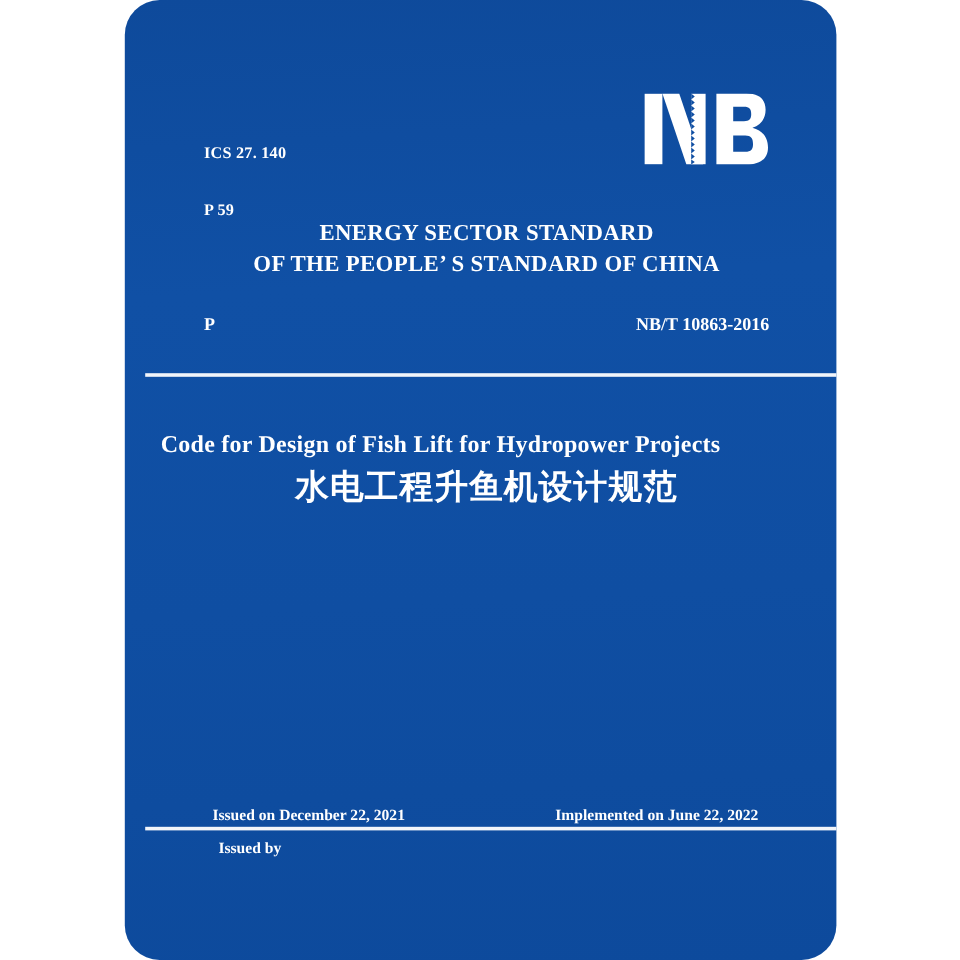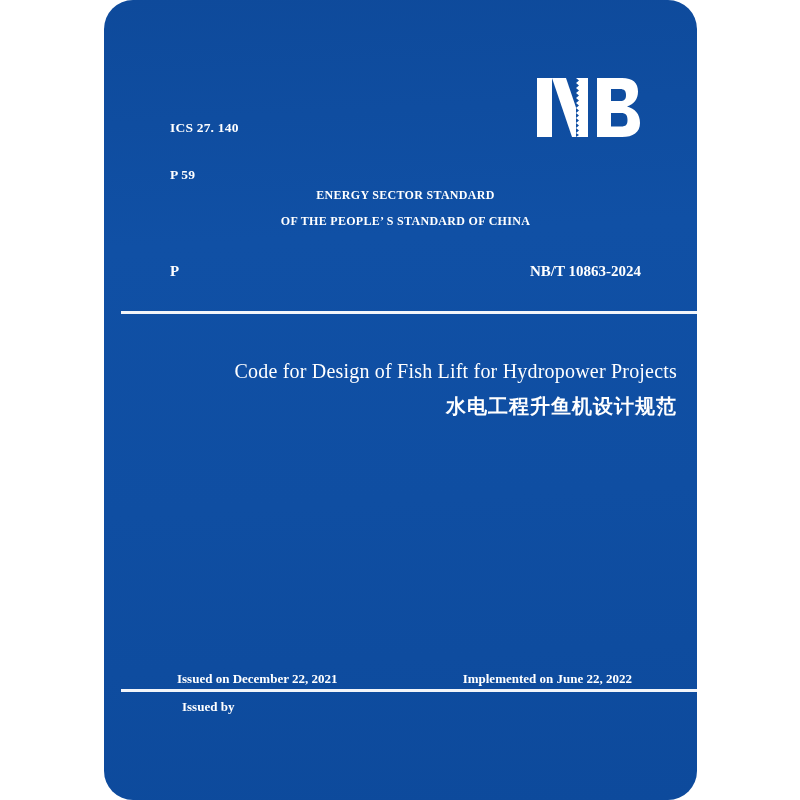--- a/index.html
+++ b/index.html
@@ -21,41 +21,41 @@
   .ics-block{
     position:absolute;left:66px;top:89px;
     font-weight:bold;font-size:13.5px;line-height:15.5px;
     letter-spacing:.2px;white-space:pre;
   }
   .nb-logo{position:absolute;left:433px;top:78px;width:103px;height:59px;}
   .nb-logo svg{display:block;width:103px;height:59px;}
   .header-block{
     position:absolute;left:66px;right:56px;top:182px;text-align:center;
   }
-  .header-en{font-weight:bold;font-size:12px;line-height:26px;letter-spacing:.3px;}
+  .header-en{font-weight:bold;font-size:19px;line-height:26px;letter-spacing:.3px;}
   .header-cn{
     font-family:"Liberation Sans","DejaVu Sans",sans-serif;
     font-weight:bold;font-size:16px;line-height:20px;margin-top:6px;letter-spacing:.5px;
   }
   .code-row{
     position:absolute;left:66px;right:56px;top:262px;
     display:flex;justify-content:space-between;align-items:baseline;
     font-weight:bold;font-size:15px;line-height:18px;
   }
   .rule{position:absolute;left:17px;right:0;height:3px;background:#f2f5fa;}
   .rule-mid{top:311px;}
   .rule-bottom{top:689px;}
   .title-en{
-    position:absolute;left:30px;right:20px;top:359px;text-align:right;
-    font-weight:normal;font-size:20px;line-height:24px;letter-spacing:.2px;
+    position:absolute;left:30px;right:20px;top:359px;text-align:left;
+    font-weight:bold;font-size:20px;line-height:24px;letter-spacing:.2px;
   }
   .title-cn{
-    position:absolute;left:30px;right:20px;top:390px;text-align:right;
+    position:absolute;left:30px;right:20px;top:390px;text-align:center;
     font-family:"Liberation Sans","DejaVu Sans",sans-serif;
-    font-weight:bold;font-size:20px;line-height:32px;letter-spacing:1px;
+    font-weight:bold;font-size:28px;line-height:32px;letter-spacing:1px;
   }
   .dates-row{
     position:absolute;left:73px;right:65px;top:671px;
     display:flex;justify-content:space-between;align-items:center;
     font-weight:bold;font-size:13px;line-height:16px;
   }
   .issued-by-row{
     position:absolute;left:78px;right:20px;top:699px;
     font-weight:bold;font-size:13px;line-height:16px;
     display:flex;align-items:baseline;flex-direction:column;
@@ -89,21 +89,21 @@
       </svg>
     </div>
 
     <div class="header-block">
       <div class="header-en">ENERGY SECTOR STANDARD</div>
       <div class="header-en">OF THE PEOPLE’ S STANDARD OF CHINA</div>
     </div>
 
     <div class="code-row">
       <span>P</span>
-      <span>NB/T 10863-2024</span>
+      <span>NB/T 10863-2016</span>
     </div>
 
     <div class="rule rule-mid"></div>
 
     <div class="title-en">Code for Design of Fish Lift for Hydropower Projects</div>
     <div class="title-cn">水电工程升鱼机设计规范</div>
 
     <div class="dates-row">
       <span>Issued on December 22, 2021</span>
       <span>Implemented on June 22, 2022</span>

